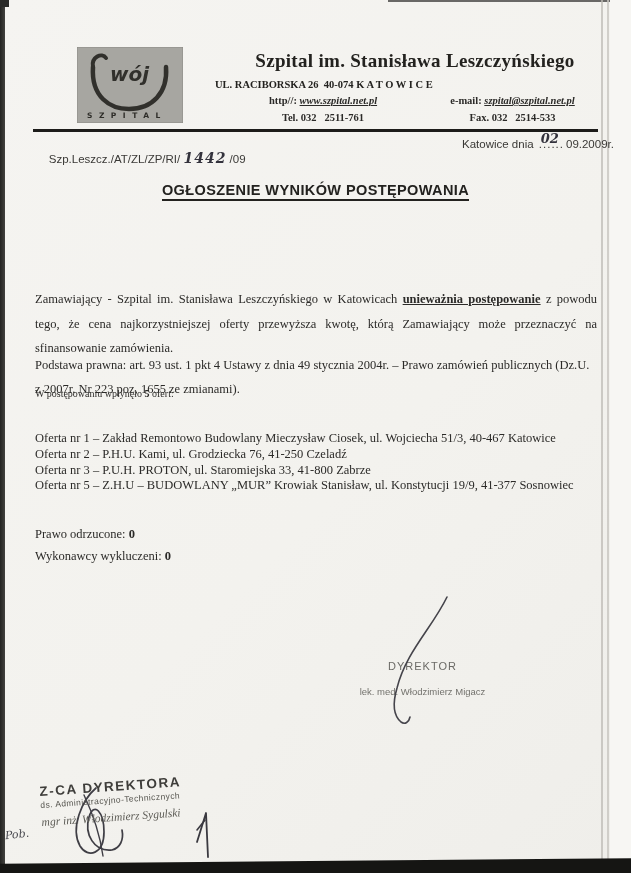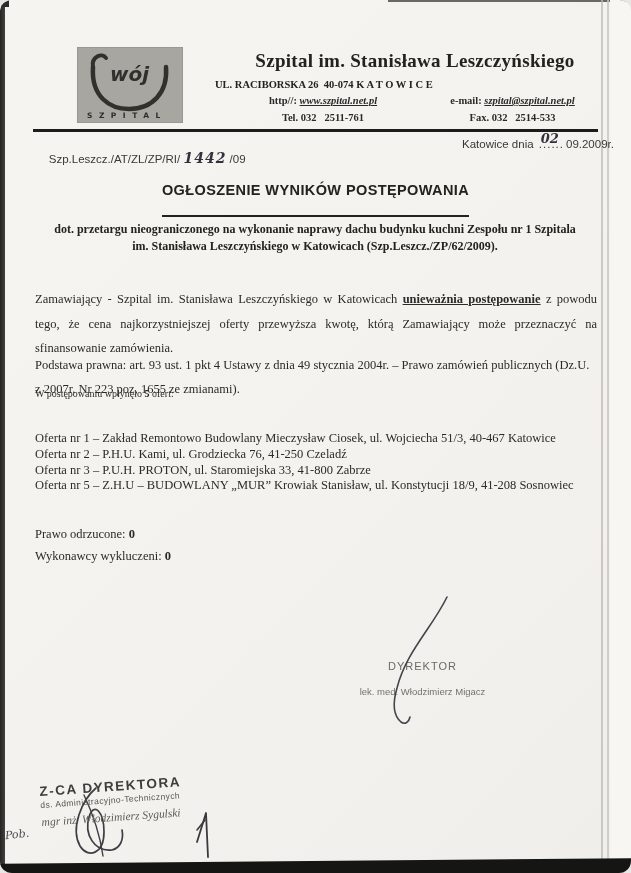--- a/index.html
+++ b/index.html
@@ -1,19 +1,19 @@
 <!DOCTYPE html>
 <html><head>
 <meta charset="utf-8">
 <style>
   html,body{margin:0;padding:0;background:#e8e7e4;}
   .page{
     position:relative;width:631px;height:873px;overflow:hidden;
     background:linear-gradient(135deg,#f5f4f1 0%,#f3f2ee 55%,#efeeea 100%);
-    font-family:"Liberation Serif",serif;color:#2b2a28;border-radius:12px;
+    font-family:"Liberation Serif",serif;color:#2b2a28;
   }
   
   .edge-left{position:absolute;left:0;top:0;width:5px;height:873px;
     background:linear-gradient(to right,#232321,#43423f);}
   .edge-top{position:absolute;left:388px;top:0;width:243px;height:2px;background:#504f4d;opacity:.85;}
   .corner-blot{position:absolute;left:0;top:0;width:9px;height:7px;background:#2a2a28;}
   .edge-bottom{position:absolute;left:-6px;bottom:-5px;width:645px;height:17px;
     background:#151513;transform:rotate(-0.5deg);}
   .edge-right-a{position:absolute;left:601px;top:0;width:2px;height:866px;background:#bdbbb6;opacity:.75;}
   .edge-right-b{position:absolute;left:607px;top:0;width:2px;height:866px;background:#c8c6c1;opacity:.8;}
@@ -40,21 +40,21 @@
   .hand{font-family:"DejaVu Serif",serif;font-style:italic;color:#33323c;}
   .ref .hand{font-size:14px;font-weight:bold;letter-spacing:1px;}
   .date-fill{position:relative;display:inline-block;margin:0 2px;}
   .date-fill .hand{position:absolute;left:2px;top:-7px;font-size:13px;font-weight:bold;}
   .dots{letter-spacing:1px;}
 
   
   .doc-title-wrap{position:absolute;left:0;top:181px;width:631px;text-align:center;}
   .doc-title{display:inline-block;font-family:"Liberation Sans",sans-serif;font-weight:bold;
     font-size:14.5px;letter-spacing:.4px;color:#23221f;
-    border-bottom:2px solid #23221f;padding-bottom:17px;}
+    border-bottom:2px solid #23221f;padding-bottom:1px;}
 
   
   .subject{position:absolute;left:45px;top:221px;width:540px;text-align:center;
     font-weight:bold;font-size:12px;line-height:16.5px;color:#23221f;}
 
   
   .p1{position:absolute;left:35px;top:287px;width:562px;font-size:12.5px;line-height:24.5px;
     text-align:justify;}
   .p1 .emph{font-weight:bold;text-decoration:underline;}
   .p2{position:absolute;left:35px;top:353px;width:562px;font-size:12.5px;line-height:24px;}
@@ -125,36 +125,35 @@
   </div>
   <div class="dateline">
     <span>Katowice dnia</span>
     <span class="date-fill"><span class="hand">02</span><span class="dots">......</span></span><span>09.2009r.</span>
   </div>
 
   <div class="doc-title-wrap">
     <span class="doc-title">OGŁOSZENIE WYNIKÓW POSTĘPOWANIA</span>
   </div>
 
-  <div class="subject">dot. przetargu nieograniczonego na wykonanie naprawy dachu budynku kuchni Zespołu nr 1 Szpitala im. Stanisława Leszczyńskiego w Katowicach (Szp.Leszcz./ZP/62/2009).</div>
 
   <div class="p1">
     <span>Zamawiający - Szpital im. Stanisława Leszczyńskiego w Katowicach </span><span class="emph">unieważnia postępowanie</span><span> z powodu tego, że cena najkorzystniejszej oferty przewyższa kwotę, którą Zamawiający może przeznaczyć na sfinansowanie zamówienia.</span>
   </div>
   <div class="p2">Podstawa prawna: art. 93 ust. 1 pkt 4 Ustawy z dnia 49 stycznia 2004r. – Prawo zamówień publicznych (Dz.U. z 2007r. Nr 223 poz. 1655 ze zmianami).</div>
 
   <div class="intro">
     <span>W postępowaniu wpłynęło </span><b>5</b><span> ofert:</span>
   </div>
 
   <div class="offers">
     <div>Oferta nr 1 – Zakład Remontowo Budowlany Mieczysław Ciosek, ul. Wojciecha 51/3, 40-467 Katowice</div>
     <div>Oferta nr 2 – P.H.U. Kami, ul. Grodziecka 76, 41-250 Czeladź</div>
     <div>Oferta nr 3 – P.U.H. PROTON, ul. Staromiejska 33, 41-800 Zabrze</div>
-    <div>Oferta nr 5 – Z.H.U – BUDOWLANY „MUR” Krowiak Stanisław, ul. Konstytucji 18/9, 41-208 Sosnowiec</div>
+    <div>Oferta nr 5 – Z.H.U – BUDOWLANY „MUR” Krowiak Stanisław, ul. Konstytucji 19/9, 41-377 Sosnowiec</div>
   </div>
 
   <div class="counts1">
     <span>Prawo odrzucone: </span><b>0</b>
   </div>
   <div class="counts2">
     <span>Wykonawcy wykluczeni: </span><b>0</b>
   </div>
 
   <div class="sig-role">DYREKTOR</div>

